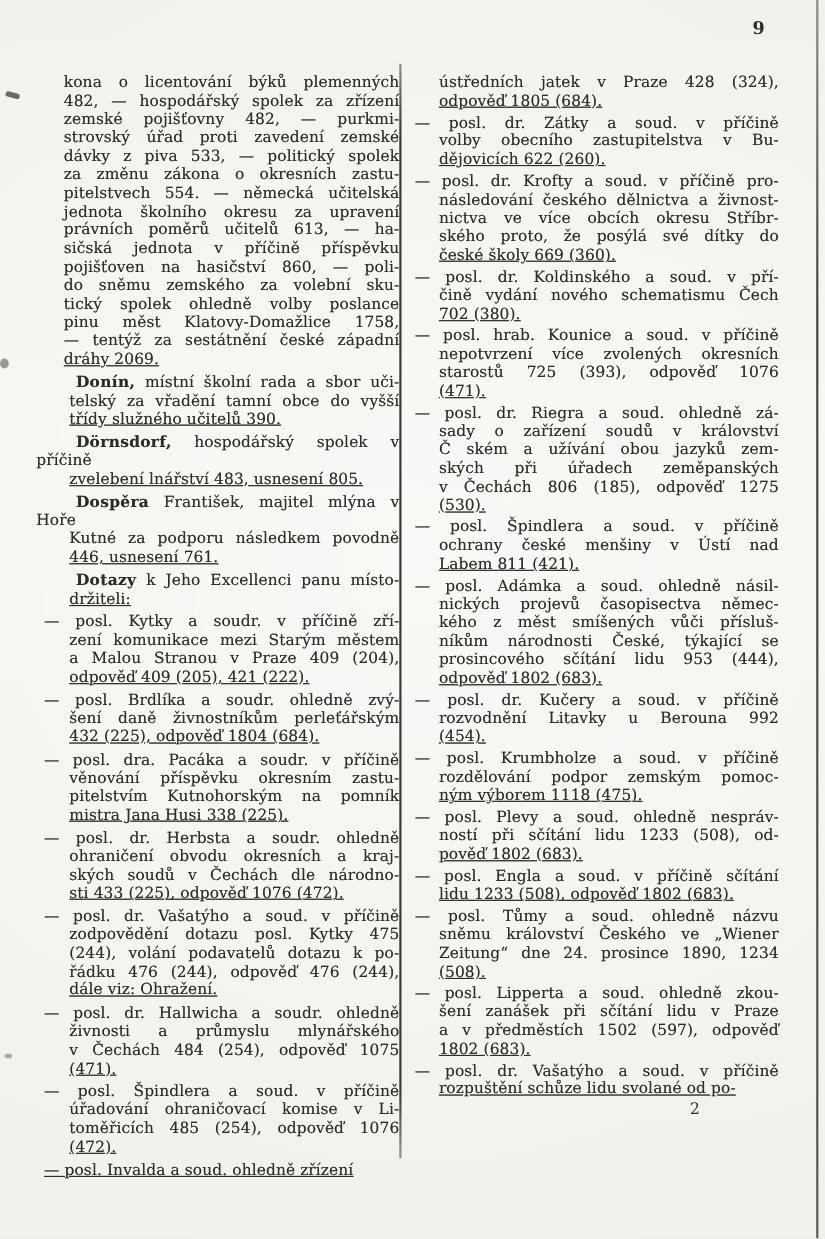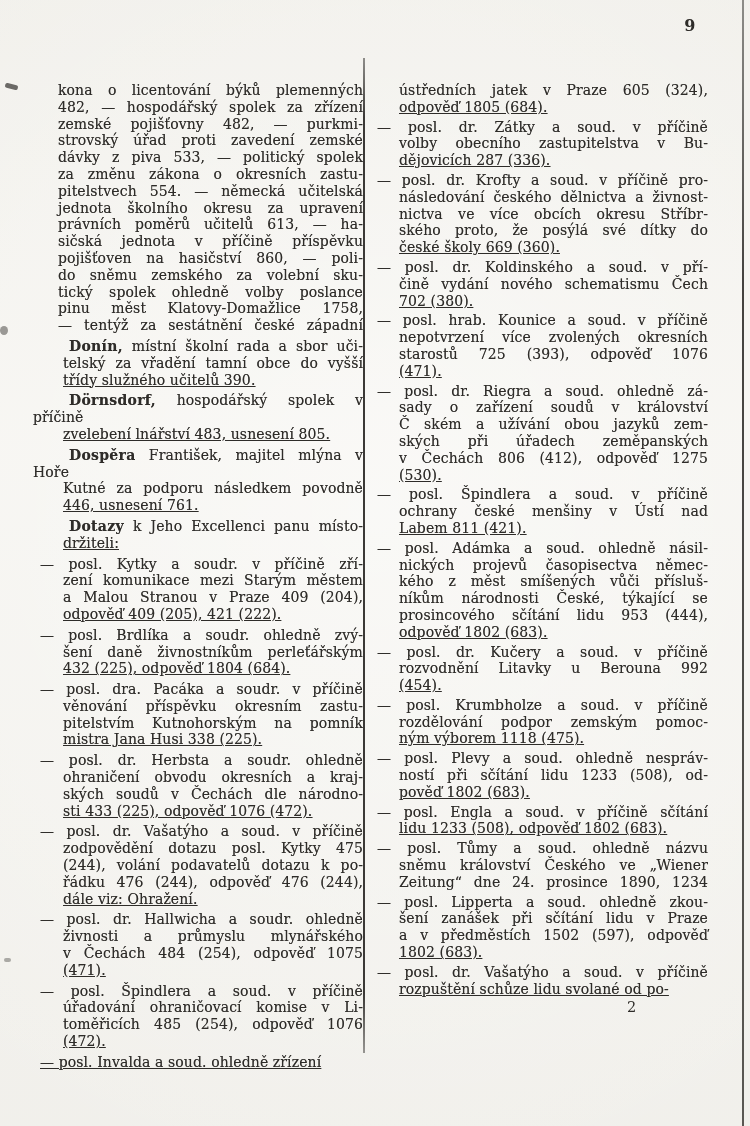--- a/index.html
+++ b/index.html
@@ -16,21 +16,21 @@
   .page::before{
     content:"";position:absolute;inset:0;pointer-events:none;
     background:
       radial-gradient(ellipse 130% 90% at 50% 45%, rgba(255,255,255,0.45), rgba(255,255,255,0) 70%),
       linear-gradient(180deg, rgba(120,112,92,0.05), rgba(120,112,92,0.02) 40%, rgba(110,104,88,0.05));
   }
   .page-number{
     position:absolute;left:678px;top:16px;width:24px;
     font-size:16px;font-weight:bold;text-align:center;letter-spacing:0.5px;
   }
-  .col{position:absolute;top:82px;}
+  .col{position:absolute;top:67px;}
   .col-left{left:33px;width:330px;}
   .col-right{left:377px;width:331px;}
   .line{
     text-align:justify;
     text-align-last:justify;
     line-height:16.8px;
     letter-spacing:0.1px;
     text-shadow:0 0 0.5px rgba(46,44,41,0.55);
   }
   .line.last{text-align-last:left;text-decoration:underline;}
@@ -75,20 +75,21 @@
           <div class="line">za změnu zákona o okresních zastu-</div>
           <div class="line">pitelstvech 554. — německá učitelská</div>
           <div class="line">jednota školního okresu za upravení</div>
           <div class="line">právních poměrů učitelů 613, — ha-</div>
           <div class="line">sičská jednota v příčině příspěvku</div>
           <div class="line">pojišťoven na hasičství 860, — poli-</div>
           <div class="line">do sněmu zemského za volební sku-</div>
           <div class="line">tický spolek ohledně volby poslance</div>
           <div class="line">pinu měst Klatovy-Domažlice 1758,</div>
           <div class="line">— tentýž za sestátnění české západní</div>
+          <div class="line last">dráhy 2069.</div>
         </div>
         <div class="para entry">
           <div class="line hang"><span class="headword">Donín,</span> místní školní rada a sbor uči-</div>
           <div class="line">telský za vřadění tamní obce do vyšší</div>
           <div class="line last">třídy služného učitelů 390.</div>
         </div>
         <div class="para entry">
           <div class="line hang"><span class="headword">Dörnsdorf,</span> hospodářský spolek v příčině</div>
           <div class="line last">zvelebení lnářství 483, usnesení 805.</div>
         </div>
@@ -147,27 +148,27 @@
           <div class="line hang last">— posl. Invalda a soud. ohledně zřízení</div>
         </div>
       </div>
   </div>
 
   <div class="divider"></div>
 
   <div class="col col-right">
     <div id="right-paras">
         <div class="para cont">
-          <div class="line">ústředních jatek v Praze 605 (324),</div>
+          <div class="line">ústředních jatek v Praze 428 (324),</div>
           <div class="line last">odpověď 1805 (684).</div>
         </div>
         <div class="para dash">
           <div class="line hang">— posl. dr. Zátky a soud. v příčině</div>
           <div class="line">volby obecního zastupitelstva v Bu-</div>
-          <div class="line last">dějovicích 287 (336).</div>
+          <div class="line last">dějovicích 622 (260).</div>
         </div>
         <div class="para dash">
           <div class="line hang">— posl. dr. Krofty a soud. v příčině pro-</div>
           <div class="line">následování českého dělnictva a živnost-</div>
           <div class="line">nictva ve více obcích okresu Stříbr-</div>
           <div class="line">ského proto, že posýlá své dítky do</div>
           <div class="line last">české školy 669 (360).</div>
         </div>
         <div class="para dash">
           <div class="line hang">— posl. dr. Koldinského a soud. v pří-</div>
@@ -178,21 +179,21 @@
           <div class="line hang">— posl. hrab. Kounice a soud. v příčině</div>
           <div class="line">nepotvrzení více zvolených okresních</div>
           <div class="line">starostů 725 (393), odpověď 1076</div>
           <div class="line last">(471).</div>
         </div>
         <div class="para dash">
           <div class="line hang">— posl. dr. Riegra a soud. ohledně zá-</div>
           <div class="line">sady o zařízení soudů v království</div>
           <div class="line">Č ském a užívání obou jazyků zem-</div>
           <div class="line">ských při úřadech zeměpanských</div>
-          <div class="line">v Čechách 806 (412), odpověď 1275</div>
+          <div class="line">v Čechách 806 (185), odpověď 1275</div>
           <div class="line last">(530).</div>
         </div>
         <div class="para dash">
           <div class="line hang">— posl. Špindlera a soud. v příčině</div>
           <div class="line">ochrany české menšiny v Ústí nad</div>
           <div class="line last">Labem 811 (421).</div>
         </div>
         <div class="para dash">
           <div class="line hang">— posl. Adámka a soud. ohledně násil-</div>
           <div class="line">nických projevů časopisectva němec-</div>
@@ -217,20 +218,21 @@
           <div class="line last">pověď 1802 (683).</div>
         </div>
         <div class="para dash">
           <div class="line hang">— posl. Engla a soud. v příčině sčítání</div>
           <div class="line last">lidu 1233 (508), odpověď 1802 (683).</div>
         </div>
         <div class="para dash">
           <div class="line hang">— posl. Tůmy a soud. ohledně názvu</div>
           <div class="line">sněmu království Českého ve „Wiener</div>
           <div class="line">Zeitung“ dne 24. prosince 1890, 1234</div>
+          <div class="line last">(508).</div>
         </div>
         <div class="para dash">
           <div class="line hang">— posl. Lipperta a soud. ohledně zkou-</div>
           <div class="line">šení zanášek při sčítání lidu v Praze</div>
           <div class="line">a v předměstích 1502 (597), odpověď</div>
           <div class="line last">1802 (683).</div>
         </div>
         <div class="para dash">
           <div class="line hang">— posl. dr. Vašatýho a soud. v příčině</div>
           <div class="line last">rozpuštění schůze lidu svolané od po-</div>

